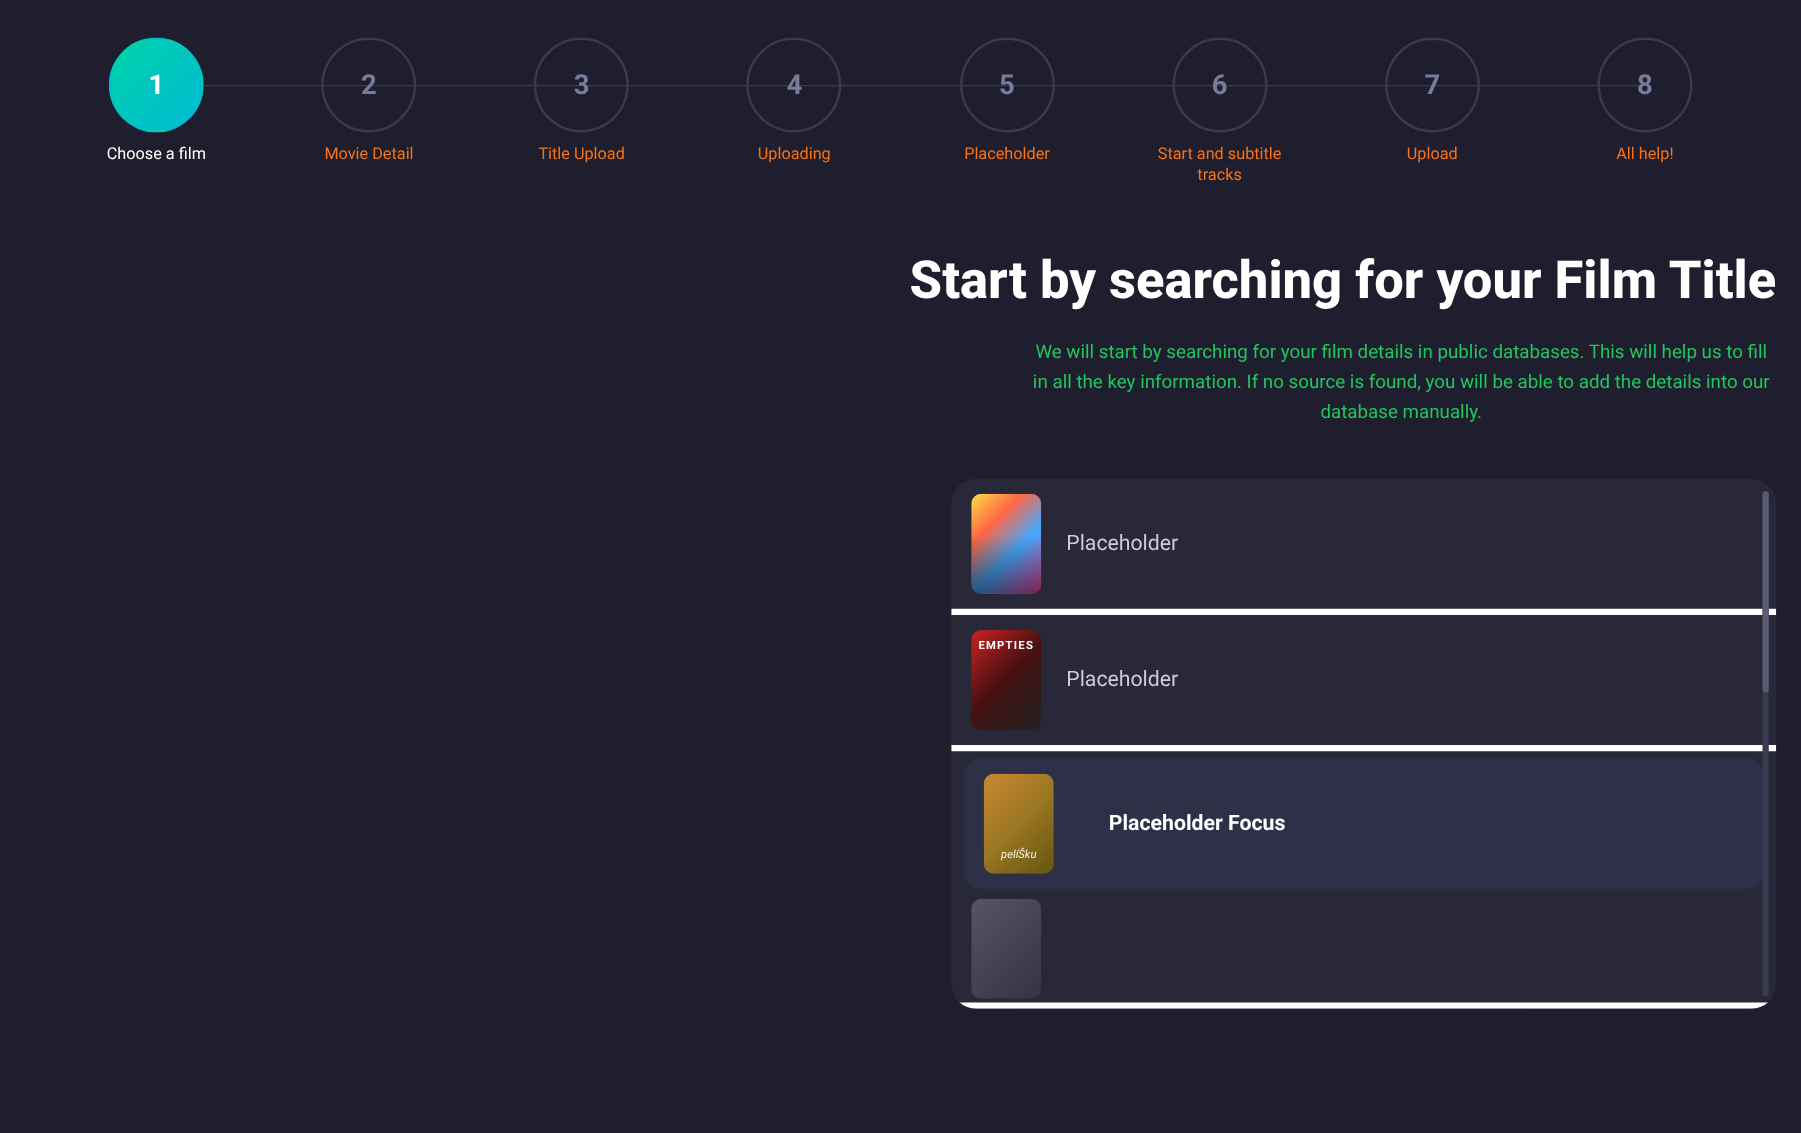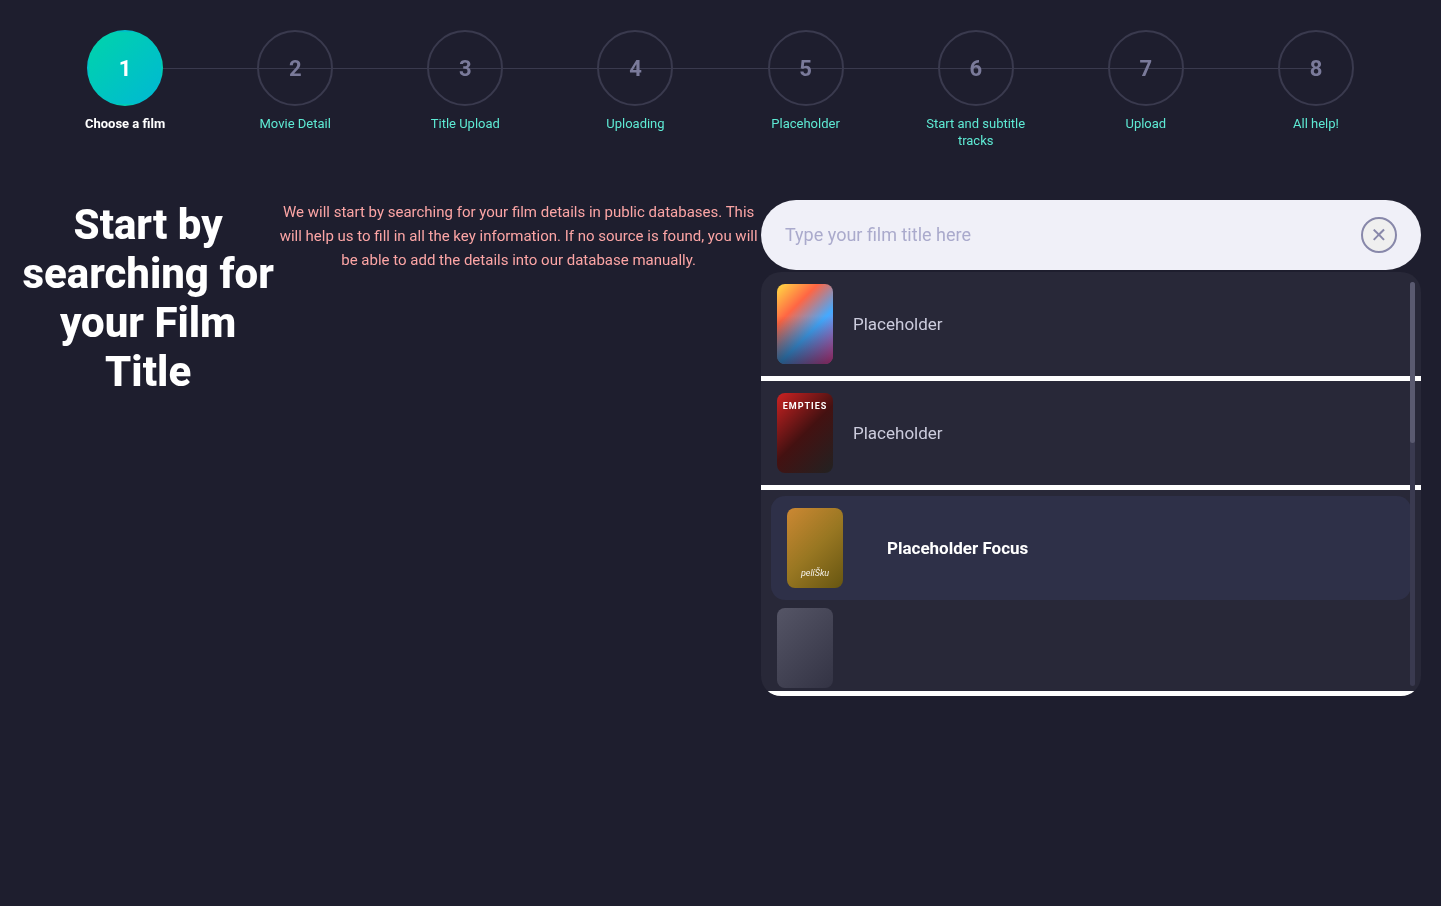--- a/index.html
+++ b/index.html
@@ -57,47 +57,47 @@
       z-index: 1;
     }
     .step-circle.active {
       background: linear-gradient(135deg, #00d4aa, #00b8d4);
       border-color: transparent;
       color: #ffffff;
     }
     .step-label {
       margin-top: 10px;
       font-size: 13px;
-      color: #5eead4;
+      color: #f97316;
       text-align: center;
       max-width: 100px;
       line-height: 1.3;
     }
     .step-label.active {
       color: #ffffff;
-      font-weight: 700;
+      font-weight: 400;
     }
 
     
     .main-content {
       display: flex;
-      flex-direction: row;
-      align-items: flex-start;
+      flex-direction: column;
+      align-items: flex-end;
       padding: 30px 20px;
     }
     .page-title {
       font-size: 42px;
       font-weight: 800;
       color: #ffffff;
       text-align: center;
       margin-bottom: 20px;
     }
     .page-subtitle {
       font-size: 15px;
-      color: #fca5a5;
+      color: #22c55e;
       text-align: center;
       max-width: 600px;
       line-height: 1.6;
       margin-bottom: 40px;
     }
 
     
     .search-container {
       width: 660px;
       background: #f0f0f8;
@@ -298,26 +298,20 @@
       <div class="step-label">All help!</div>
     </div>
   </nav>
 
 <main class="main-content">
   <h1 class="page-title">Start by searching for your Film Title</h1>
   <p class="page-subtitle">We will start by searching for your film details in public databases. This will help us to fill in all the key information. If no source is found, you will be able to add the details into our database manually.</p>
 
   <div style="display:flex; flex-direction:column; align-items:stretch; width:660px;">
 
-    <div class="search-container">
-      <span class="search-input-text">Type your film title here</span>
-      <button class="search-clear-btn">
-        <span style="font-size:20px; line-height:1;">✕</span>
-      </button>
-    </div>
 
     <div class="results-dropdown">
 
       <div class="result-item">
           <div class="result-poster">
             <div class="result-poster-img poster-1"></div>
           </div>
           <span class="result-label">Placeholder</span>
         </div>
         <div class="result-item">

